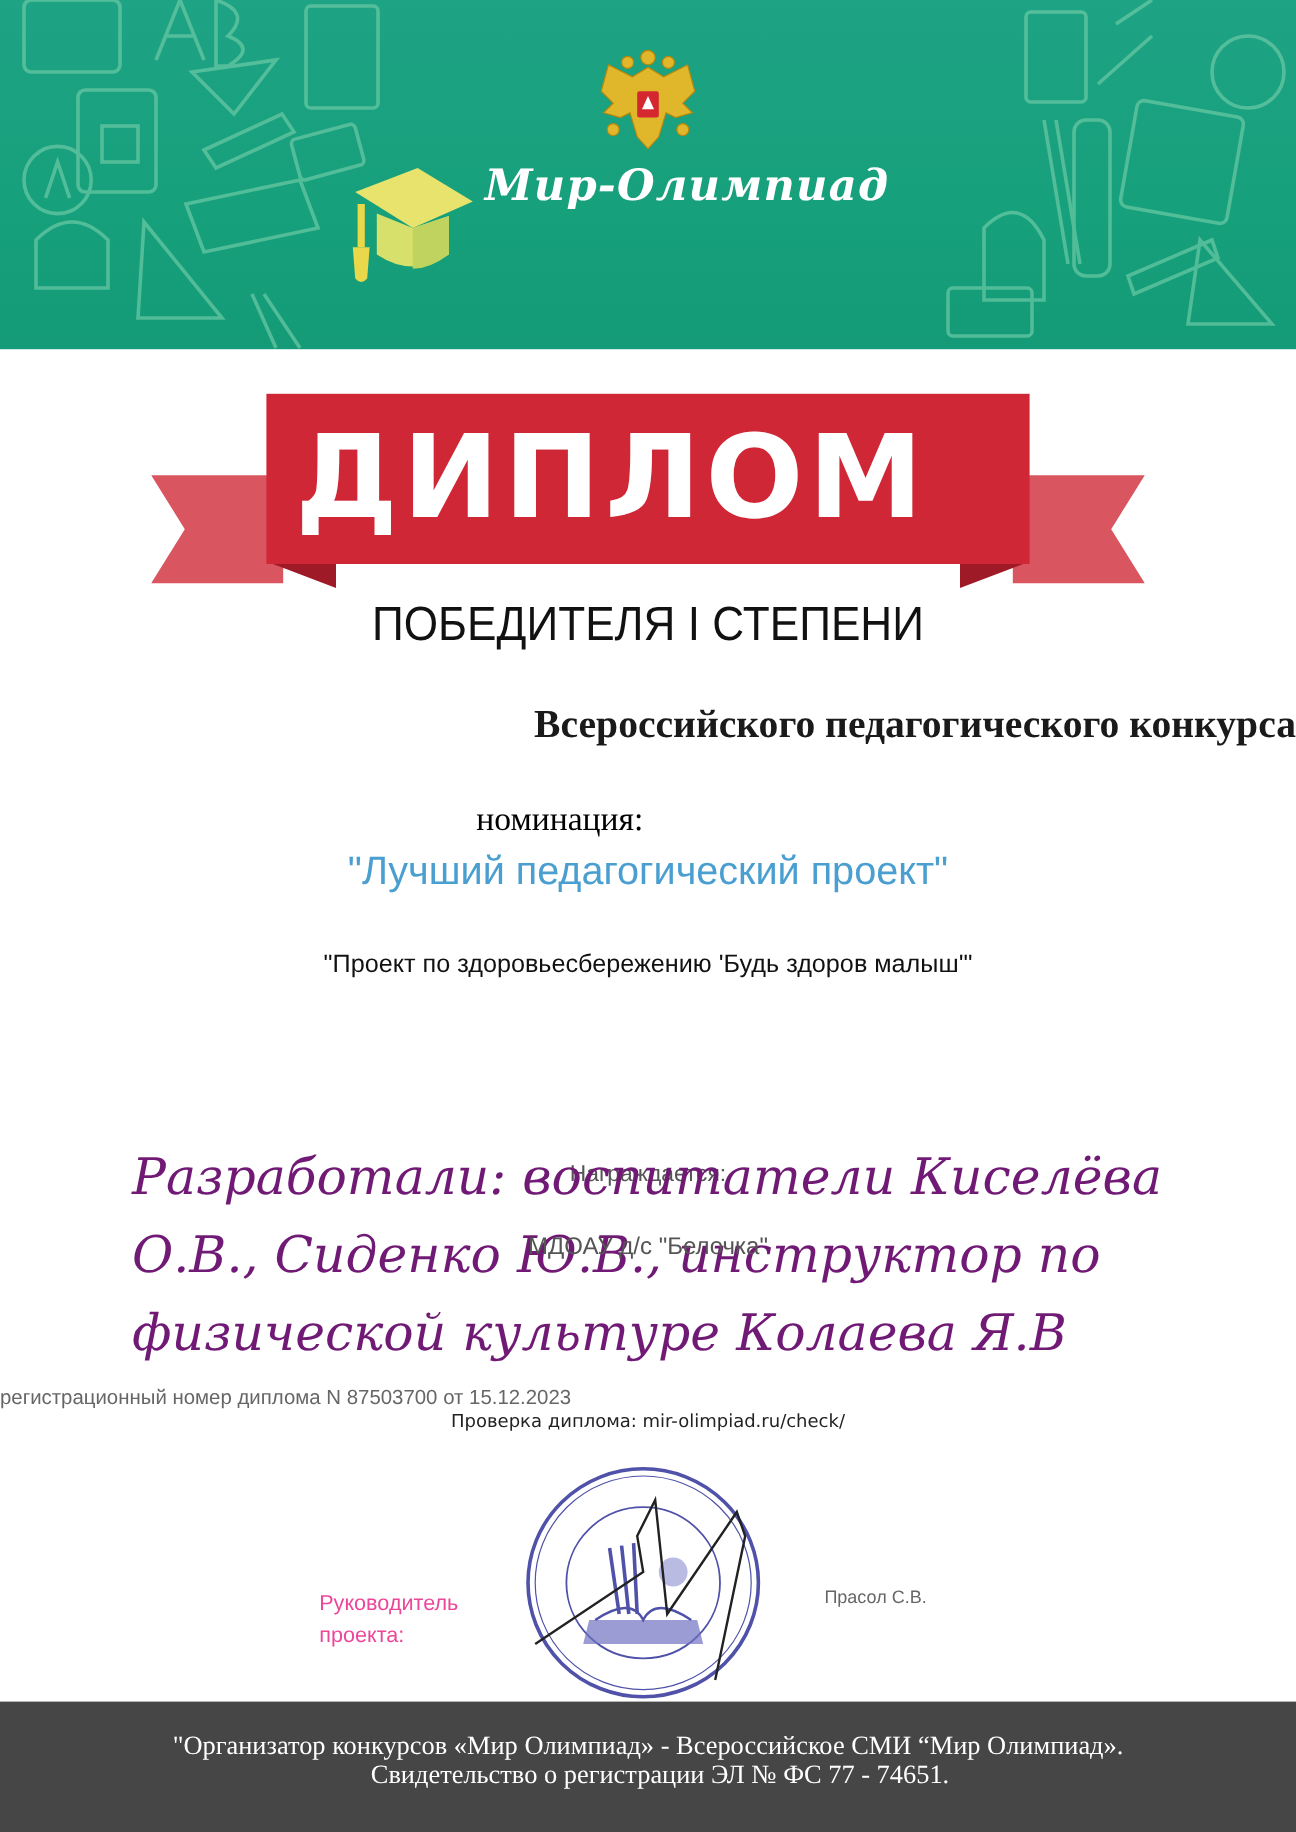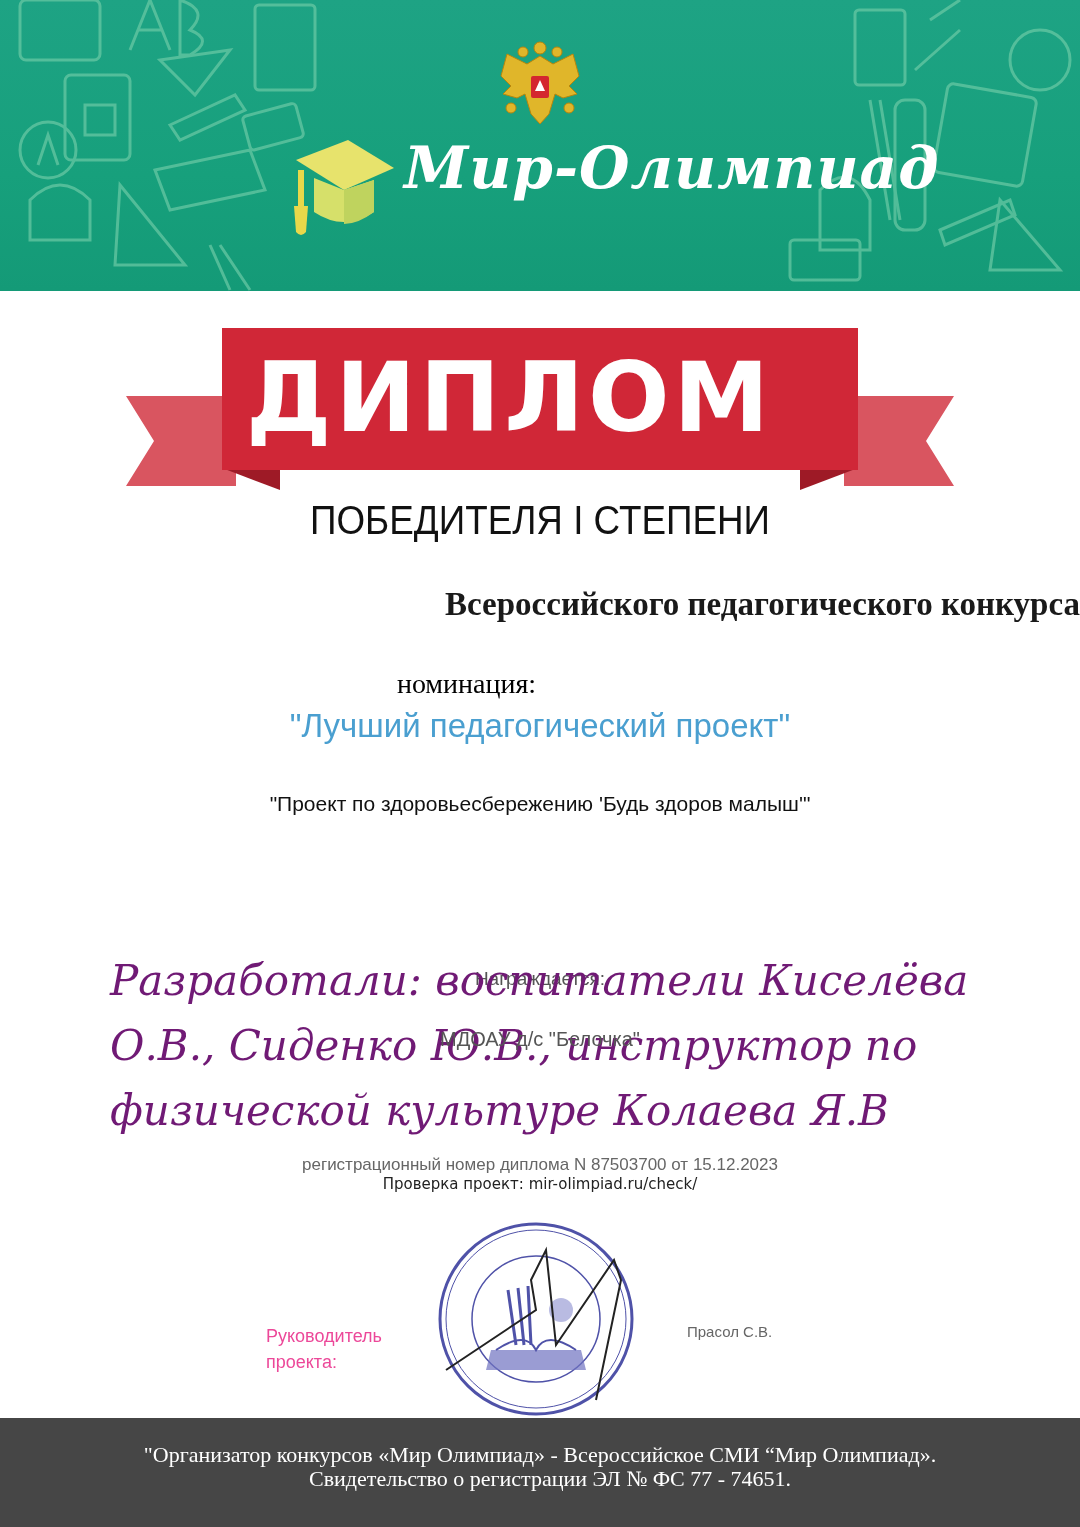--- a/index.html
+++ b/index.html
@@ -11,21 +11,21 @@
     background: linear-gradient(180deg, #1ea384 0%, #17a07c 60%, #149a77 100%);
     overflow: hidden;
   }
   .doodles { position: absolute; left: 0; top: 0; width: 1080px; height: 291px; }
   .emblem { position: absolute; left: 497px; top: 36px; width: 86px; height: 96px; }
   .logo { position: absolute; left: 286px; top: 140px; width: 520px; height: 100px; }
   .cap { position: absolute; left: 0; top: 0; width: 110px; height: 100px; }
   .brand-name {
     position: absolute; left: 118px; top: -6px;
     font-family: "DejaVu Serif", serif; font-style: italic; font-weight: bold;
-    font-size: 58px; color: #ffffff; letter-spacing: 1px; white-space: nowrap;
+    font-size: 36px; color: #ffffff; letter-spacing: 1px; white-space: nowrap;
   }
   .brand-sub {
     position: absolute; left: 127px; top: 62px;
     font-family: "Liberation Sans", sans-serif; font-size: 18px; color: #ffffff;
     white-space: nowrap;
   }
 
   .ribbon { position: absolute; left: 126px; top: 328px; width: 828px; height: 162px; }
   .ribbon-title {
     position: absolute; left: 222px; top: 328px; width: 575px; height: 140px;
@@ -61,21 +61,21 @@
   .recipient {
     position: absolute; left: 110px; top: 948px; width: 860px; text-align: left;
     font-family: "DejaVu Serif", serif; font-style: italic; font-size: 42px;
     line-height: 65px; color: #701a75;
   }
   .org {
     position: absolute; left: 0; top: 1028px; width: 1080px; text-align: center;
     font-family: "Liberation Sans", sans-serif; font-size: 20px; color: #555555;
   }
   .reg {
-    position: absolute; left: 0; top: 1155px; width: 1080px; text-align: center;
+    position: absolute; left: 0; top: 1155px; width: 1080px; text-align: left;
     font-family: "Liberation Sans", sans-serif; font-size: 17px; color: #666666;
   }
   .check {
     position: absolute; left: 0; top: 1175px; width: 1080px; text-align: center;
     font-family: "DejaVu Sans", sans-serif; font-size: 15px; color: #222222;
   }
   .sig-label {
     position: absolute; left: 266px; top: 1323px; width: 160px;
     font-family: "Liberation Sans", sans-serif; font-size: 18px; line-height: 26px; color: #ec4899;
   }
@@ -168,21 +168,21 @@
 <div class="contest">Всероссийского педагогического конкурса</div>
 <div class="nomination-label">номинация:</div>
 <div class="nomination-value">"Лучший педагогический проект"</div>
 <div class="project">"Проект по здоровьесбережению 'Будь здоров малыш'"</div>
 
 <div class="awarded-label">Награждается:</div>
 <div class="recipient">Разработали: воспитатели Киселёва О.В., Сиденко Ю.В., инструктор по физической культуре Колаева Я.В</div>
 <div class="org">МДОАУ д/с "Белочка"</div>
 
 <div class="reg">регистрационный номер диплома N 87503700 от 15.12.2023</div>
-<div class="check">Проверка проект: mir-olimpiad.ru/check/</div>
+<div class="check">Проверка диплома: mir-olimpiad.ru/check/</div>
 
 <div class="sig-label">Руководитель проекта:</div>
 <svg class="stamp" viewBox="0 0 200 198">
   <ellipse cx="100" cy="99" rx="96" ry="95" fill="none" stroke="#4f52a8" stroke-width="3"></ellipse>
   <ellipse cx="100" cy="99" rx="90" ry="89" fill="none" stroke="#4f52a8" stroke-width="1"></ellipse>
   <ellipse cx="100" cy="99" rx="64" ry="63" fill="none" stroke="#4f52a8" stroke-width="1.5"></ellipse>
   <path d="M50 150 L150 150 L145 130 L55 130 Z" fill="#6f72c0" opacity="0.7"></path>
   <path d="M60 130 Q90 110 100 130 Q110 110 140 130" fill="none" stroke="#4f52a8" stroke-width="2"></path>
   <path d="M72 70 L80 125 M82 68 L88 125 M92 66 L95 125" stroke="#4f52a8" stroke-width="3"></path>
   <circle cx="125" cy="90" r="12" fill="#8a8dcf" opacity="0.6"></circle>

